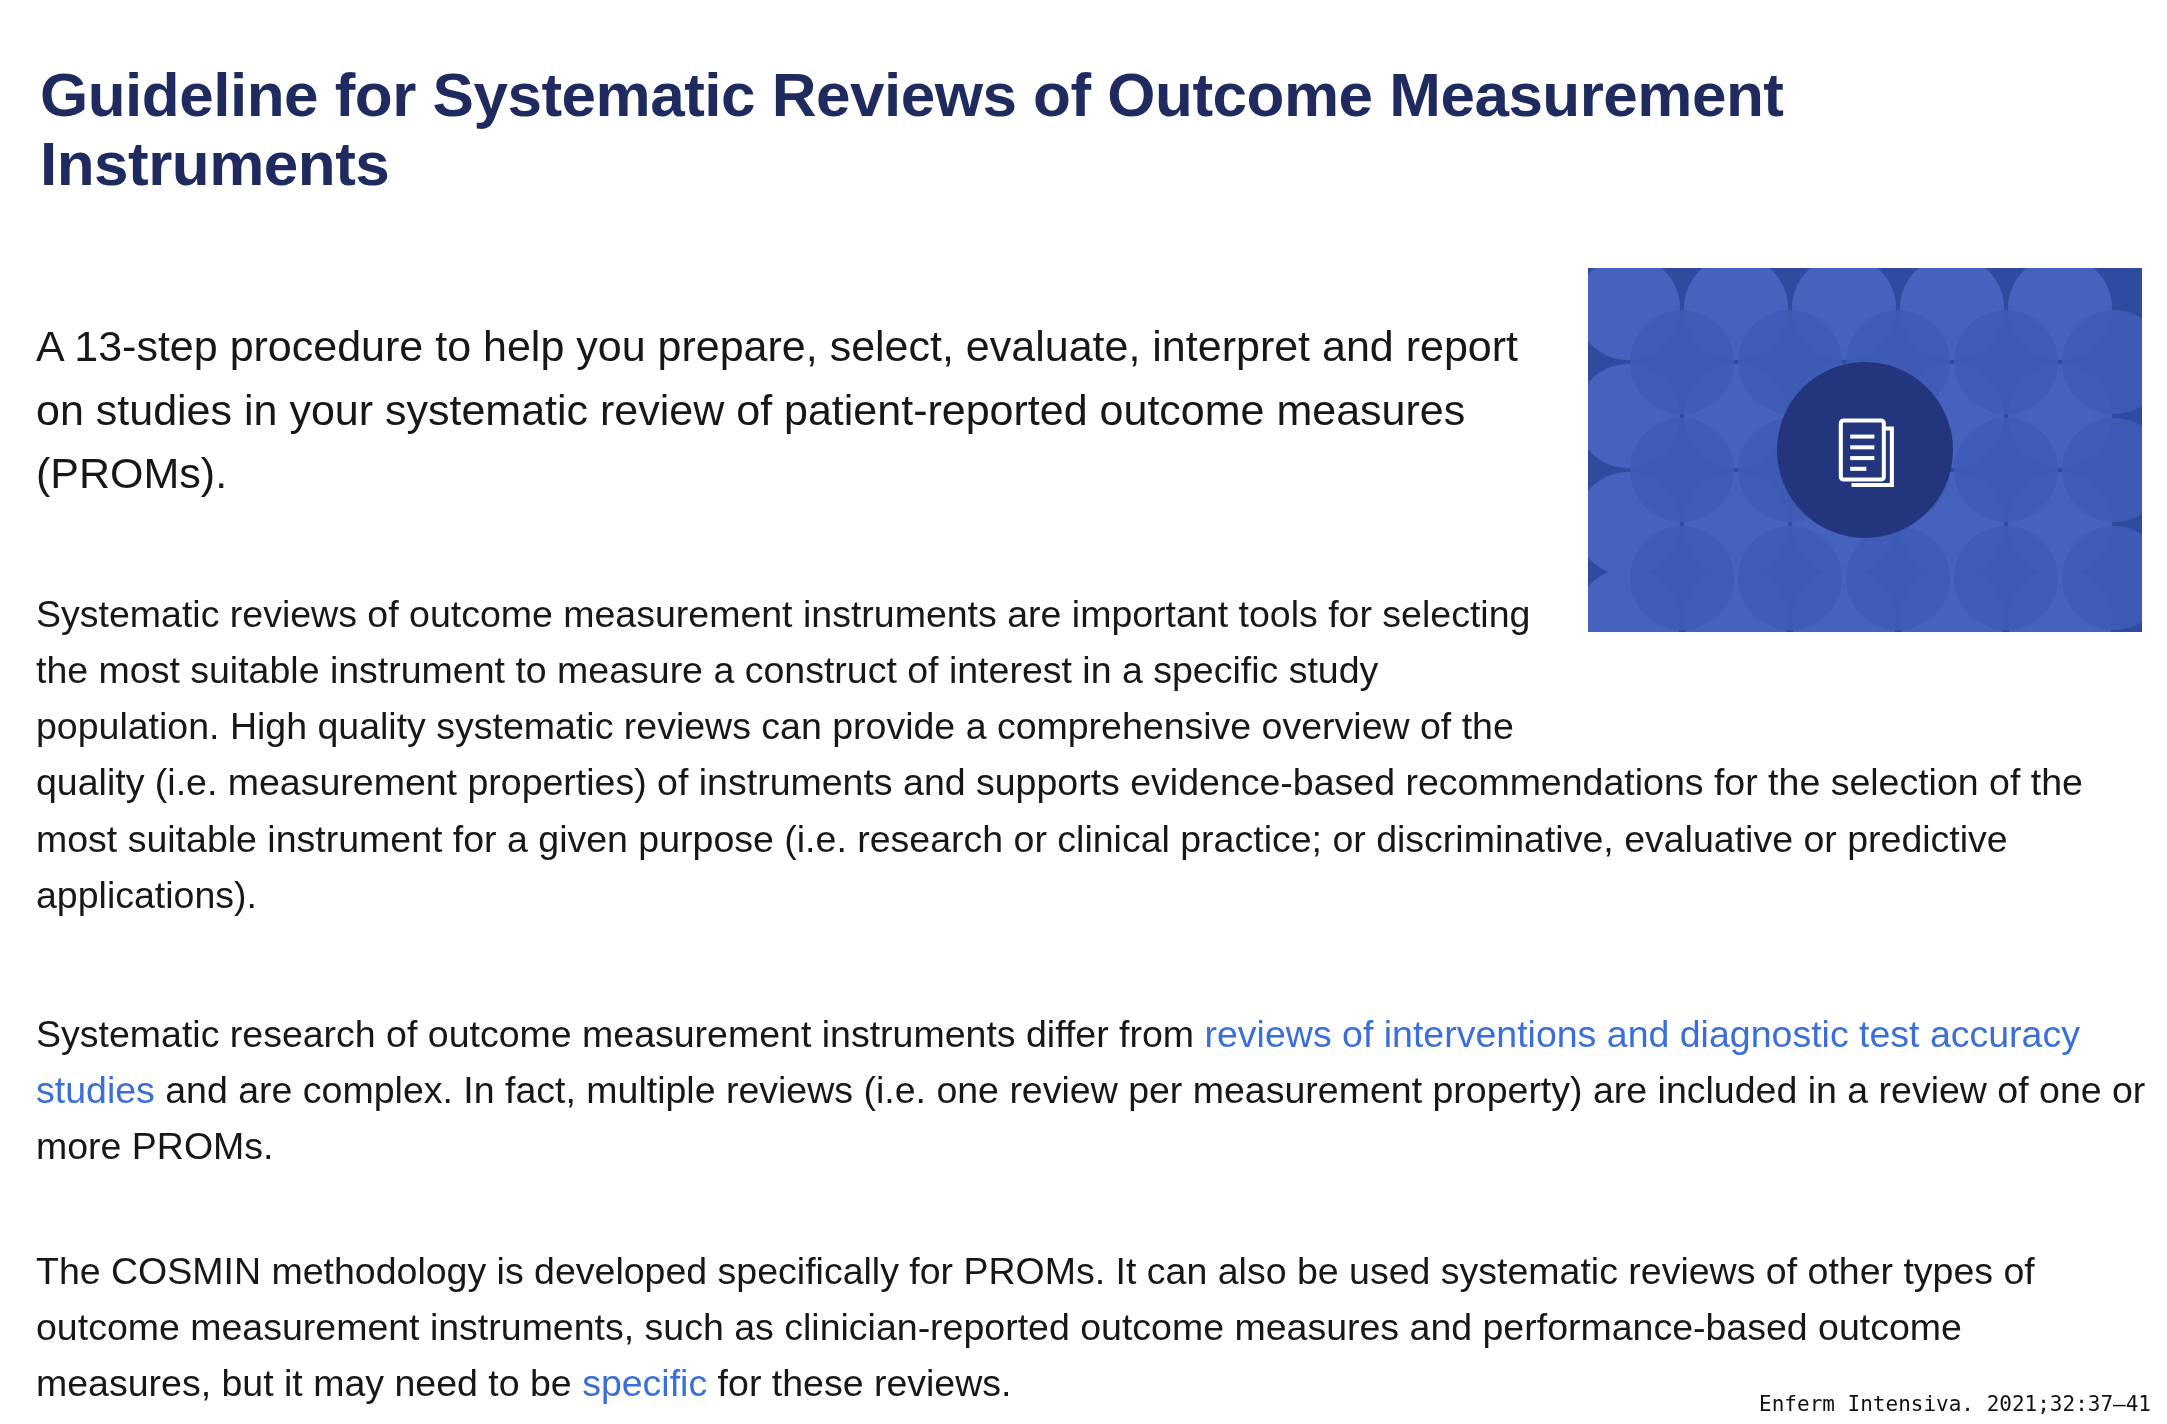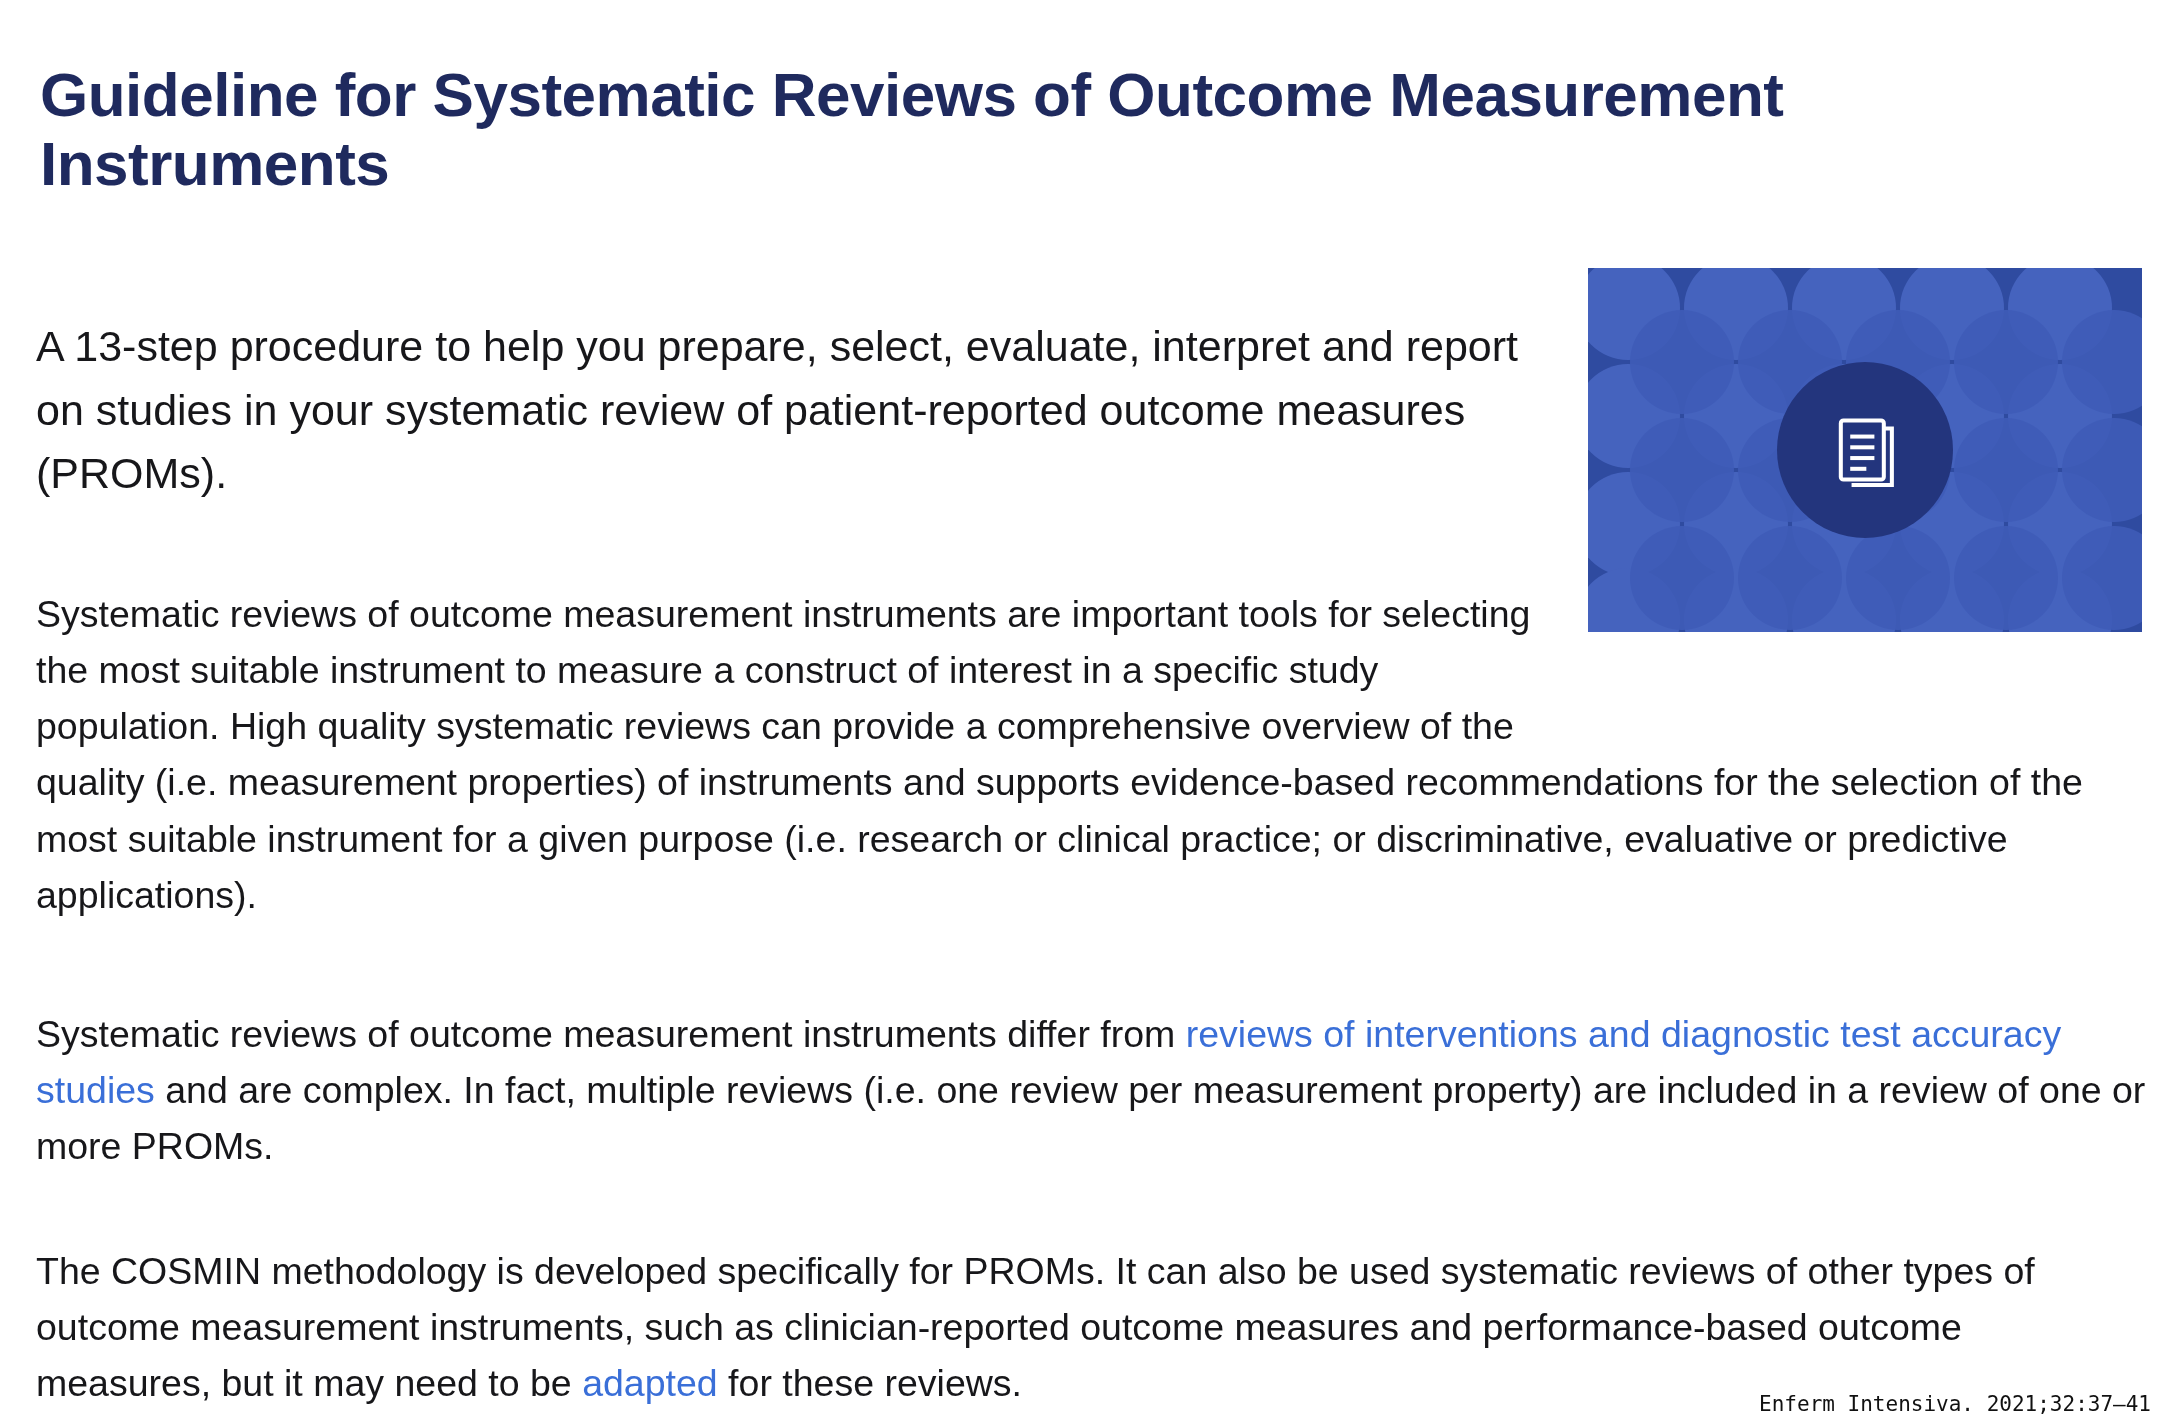--- a/index.html
+++ b/index.html
@@ -169,22 +169,22 @@
     </div>
   </div>
 
   <p class="lead">A 13-step procedure to help you prepare, select, evaluate, interpret and report on studies in your systematic review of patient-reported outcome measures (PROMs).</p>
 
   <p class="body-block" id="para2">
     <span class="float-spacer"></span><span>Systematic reviews of outcome measurement instruments are important tools for selecting the most suitable instrument to measure a construct of interest in a specific study population. High quality systematic reviews can provide a comprehensive overview of the quality (i.e. measurement properties) of instruments and supports evidence-based recommendations for the selection of the most suitable instrument for a given purpose (i.e. research or clinical practice; or discriminative, evaluative or predictive applications).</span>
   </p>
 
   <p class="body-block" id="para3">
-    <span>Systematic reviews of  outcome measurement instruments differ from </span><a class="link" href="#">reviews of interventions and diagnostic test accuracy studies</a><span> and are complex. In fact, multiple reviews (i.e. one review per measurement property) are included in a review of one or more PROMs.</span>
+    <span>Systematic research of  outcome measurement instruments differ from </span><a class="link" href="#">reviews of interventions and diagnostic test accuracy studies</a><span> and are complex. In fact, multiple reviews (i.e. one review per measurement property) are included in a review of one or more PROMs.</span>
   </p>
 
   <p class="body-block" id="para4">
-    <span>The COSMIN methodology is developed specifically for PROMs. It can also be used systematic reviews of other types of outcome measurement instruments, such as clinician-reported outcome measures and performance-based outcome measures, but it may need to be </span><a class="link" href="#">adapted</a><span> for these reviews.</span>
+    <span>The COSMIN methodology is developed specifically for PROMs. It can also be used systematic reviews of other types of outcome measurement instruments, such as clinician-reported outcome measures and performance-based outcome measures, but it may need to be </span><a class="link" href="#">specific</a><span> for these reviews.</span>
   </p>
 
   <div class="footer-cite">Enferm Intensiva. 2021;32:37–41</div>
 
 </div>
 
 </body></html>

